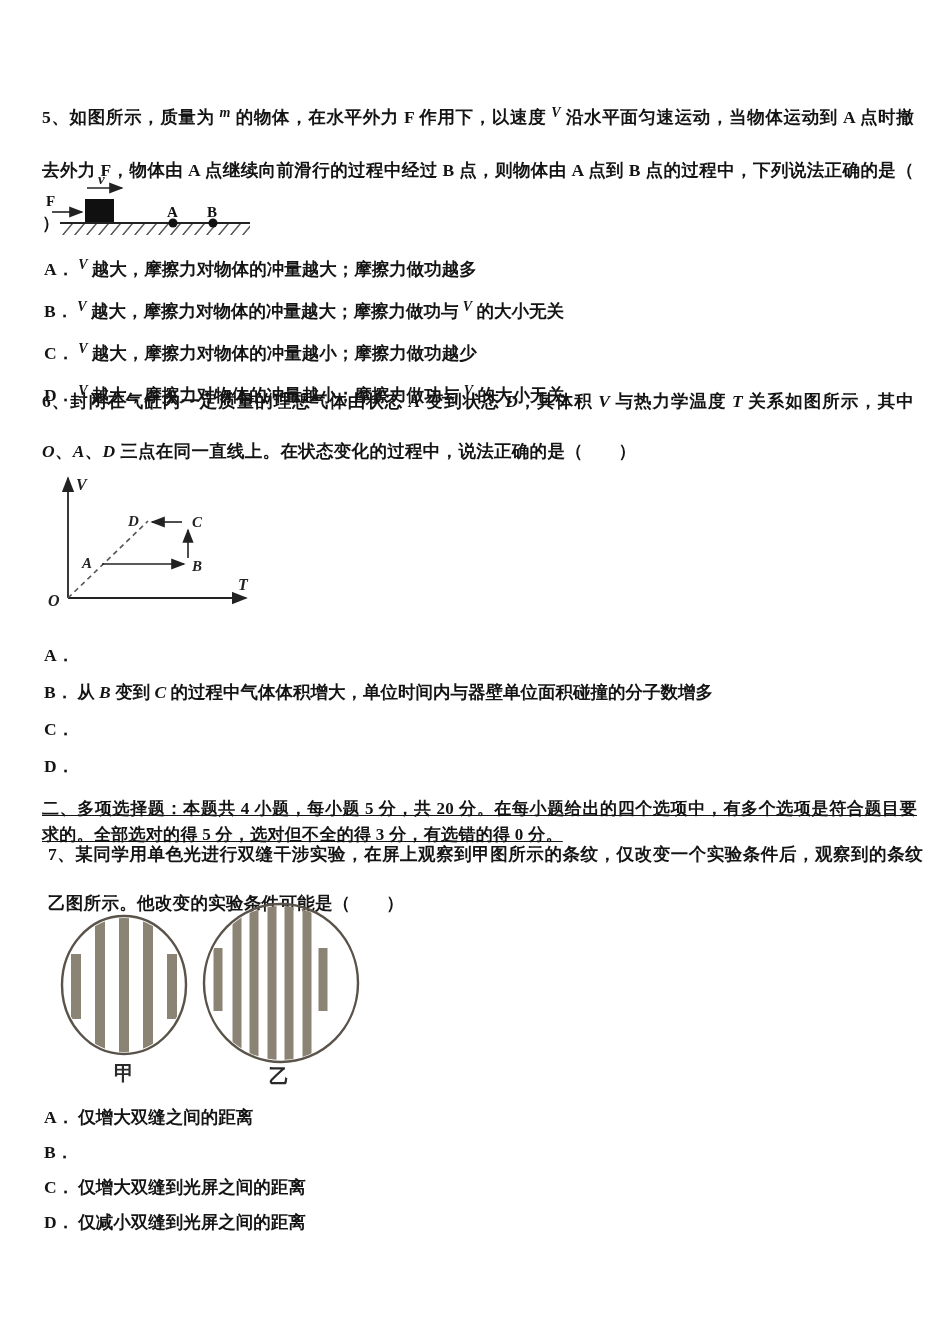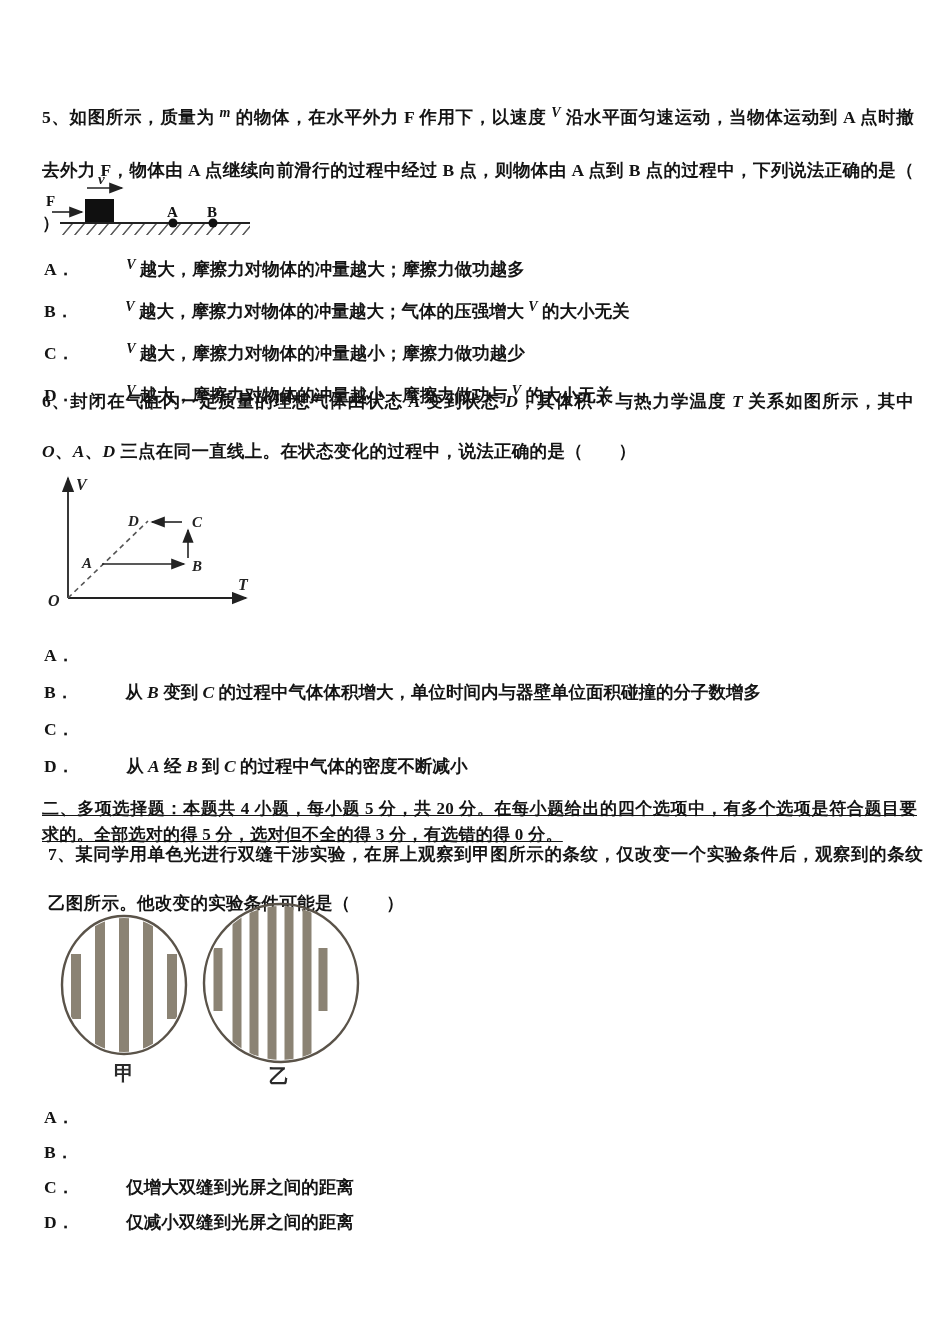--- a/index.html
+++ b/index.html
@@ -8,21 +8,21 @@
     font-family:"Liberation Serif","DejaVu Serif",serif;color:#141414;overflow:hidden;
   }
   .qtext{position:absolute;margin:0;font-size:17.5px;font-weight:700;text-align:justify;letter-spacing:0.3px;}
   .seg-cn{font-weight:700;}
   .seg-sup{font-style:italic;font-weight:600;font-size:14px;vertical-align:6px;}
   .seg-i{font-style:italic;font-weight:600;}
   .seg-b{font-weight:700;}
   .options{position:absolute;}
   .option{display:flex;align-items:baseline;}
   .opt-label{font-weight:700;white-space:pre;margin-right:4px;}
-  .opt-text{font-weight:700;margin-left:48px;}
+  .opt-text{font-weight:700;}
   .lh37 .option{line-height:37px;font-size:17.5px;}
   .lh35 .option{line-height:35px;font-size:17.5px;}
   .fig{position:absolute;}
   svg text{font-family:"Liberation Serif","DejaVu Serif",serif;}
   .axis-label{font-style:italic;font-weight:700;font-size:16px;fill:#222;}
   .pt-label{font-style:italic;font-weight:700;font-size:15px;fill:#222;}
   .fig-label{font-weight:700;font-size:15px;fill:#111;}
   .cn-label{font-weight:700;font-size:20px;fill:#2a2a2a;}
 </style>
 </head>
@@ -54,21 +54,21 @@
     <text class="fig-label" x="171" y="43">B</text>
   </svg>
 
   <div class="options lh37" style="left:44px;top:246px;">
     <div class="option">
       <span class="opt-label">A．</span>
       <span class="opt-text"><span class="seg-sup">V</span><span class="seg-cn"> 越大，摩擦力对物体的冲量越大；摩擦力做功越多</span></span>
     </div>
     <div class="option">
       <span class="opt-label">B．</span>
-      <span class="opt-text"><span class="seg-sup">V</span><span class="seg-cn"> 越大，摩擦力对物体的冲量越大；气体的压强增大 </span><span class="seg-sup">V</span><span class="seg-cn"> 的大小无关</span></span>
+      <span class="opt-text"><span class="seg-sup">V</span><span class="seg-cn"> 越大，摩擦力对物体的冲量越大；摩擦力做功与 </span><span class="seg-sup">V</span><span class="seg-cn"> 的大小无关</span></span>
     </div>
     <div class="option">
       <span class="opt-label">C．</span>
       <span class="opt-text"><span class="seg-sup">V</span><span class="seg-cn"> 越大，摩擦力对物体的冲量越小；摩擦力做功越少</span></span>
     </div>
     <div class="option">
       <span class="opt-label">D．</span>
       <span class="opt-text"><span class="seg-sup">V</span><span class="seg-cn"> 越大，摩擦力对物体的冲量越小；摩擦力做功与 </span><span class="seg-sup">V</span><span class="seg-cn"> 的大小无关</span></span>
     </div>
   </div>
@@ -107,21 +107,20 @@
     </div>
     <div class="option">
       <span class="opt-label">B．</span>
       <span class="opt-text"><span class="seg-cn">从 </span><span class="seg-i">B</span><span class="seg-cn"> 变到 </span><span class="seg-i">C</span><span class="seg-cn"> 的过程中气体体积增大，单位时间内与器壁单位面积碰撞的分子数增多</span></span>
     </div>
     <div class="option">
       <span class="opt-label">C．</span>
     </div>
     <div class="option">
       <span class="opt-label">D．</span>
-      <span class="opt-text"><span class="seg-cn">从 </span><span class="seg-i">A</span><span class="seg-cn"> 经 </span><span class="seg-i">B</span><span class="seg-cn"> 到 </span><span class="seg-i">C</span><span class="seg-cn"> 的过程中气体的密度不断减小</span></span>
     </div>
   </div>
 
   <p class="qtext" style="left:42px;top:796px;width:875px;line-height:26px;font-size:17px;text-decoration:underline;">二、多项选择题：本题共 4 小题，每小题 5 分，共 20 分。在每小题给出的四个选项中，有多个选项是符合题目要求的。全部选对的得 5 分，选对但不全的得 3 分，有选错的得 0 分。</p>
 
   <p class="qtext" style="left:48px;top:830px;width:875px;line-height:49px;">7、某同学用单色光进行双缝干涉实验，在屏上观察到甲图所示的条纹，仅改变一个实验条件后，观察到的条纹乙图所示。他改变的实验条件可能是（　　）</p>
 
   <svg class="fig" style="left:36px;top:896px;" width="340" height="196" viewBox="0 0 340 196">
     <defs>
       <clipPath id="clipL">
@@ -151,20 +150,21 @@
       <rect x="282.5" y="52" width="9" height="63" fill="#8b8374"></rect>
     </g>
     <ellipse cx="245" cy="87" rx="77" ry="79" fill="none" stroke="#5a5349" stroke-width="2.4"></ellipse>
     <text class="cn-label" x="88" y="184" text-anchor="middle">甲</text>
     <text class="cn-label" x="243" y="187" text-anchor="middle">乙</text>
   </svg>
 
   <div class="options lh35" style="left:44px;top:1100px;">
     <div class="option">
       <span class="opt-label">A．</span>
+      <span class="opt-text">仅增大双缝之间的距离</span>
     </div>
     <div class="option">
       <span class="opt-label">B．</span>
     </div>
     <div class="option">
       <span class="opt-label">C．</span>
       <span class="opt-text">仅增大双缝到光屏之间的距离</span>
     </div>
     <div class="option">
       <span class="opt-label">D．</span>

